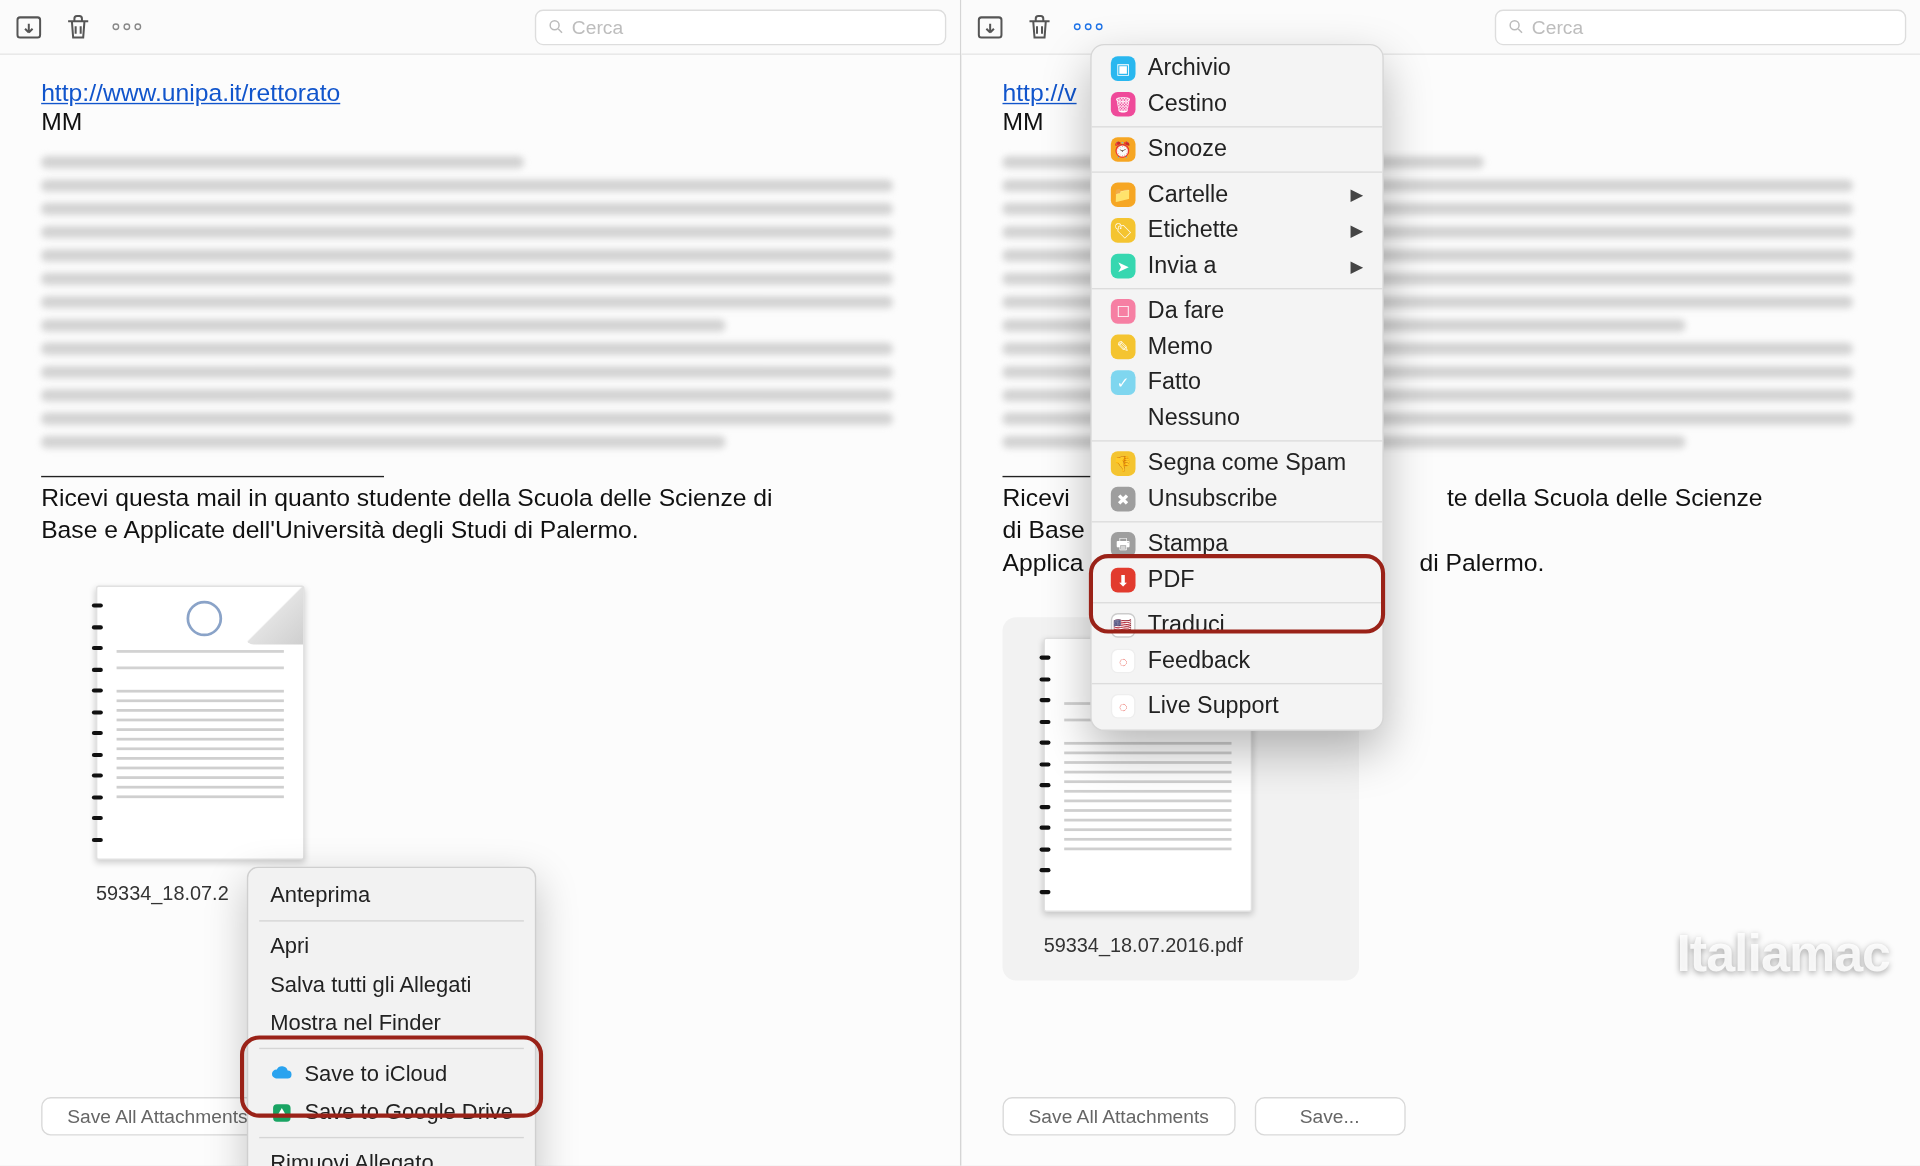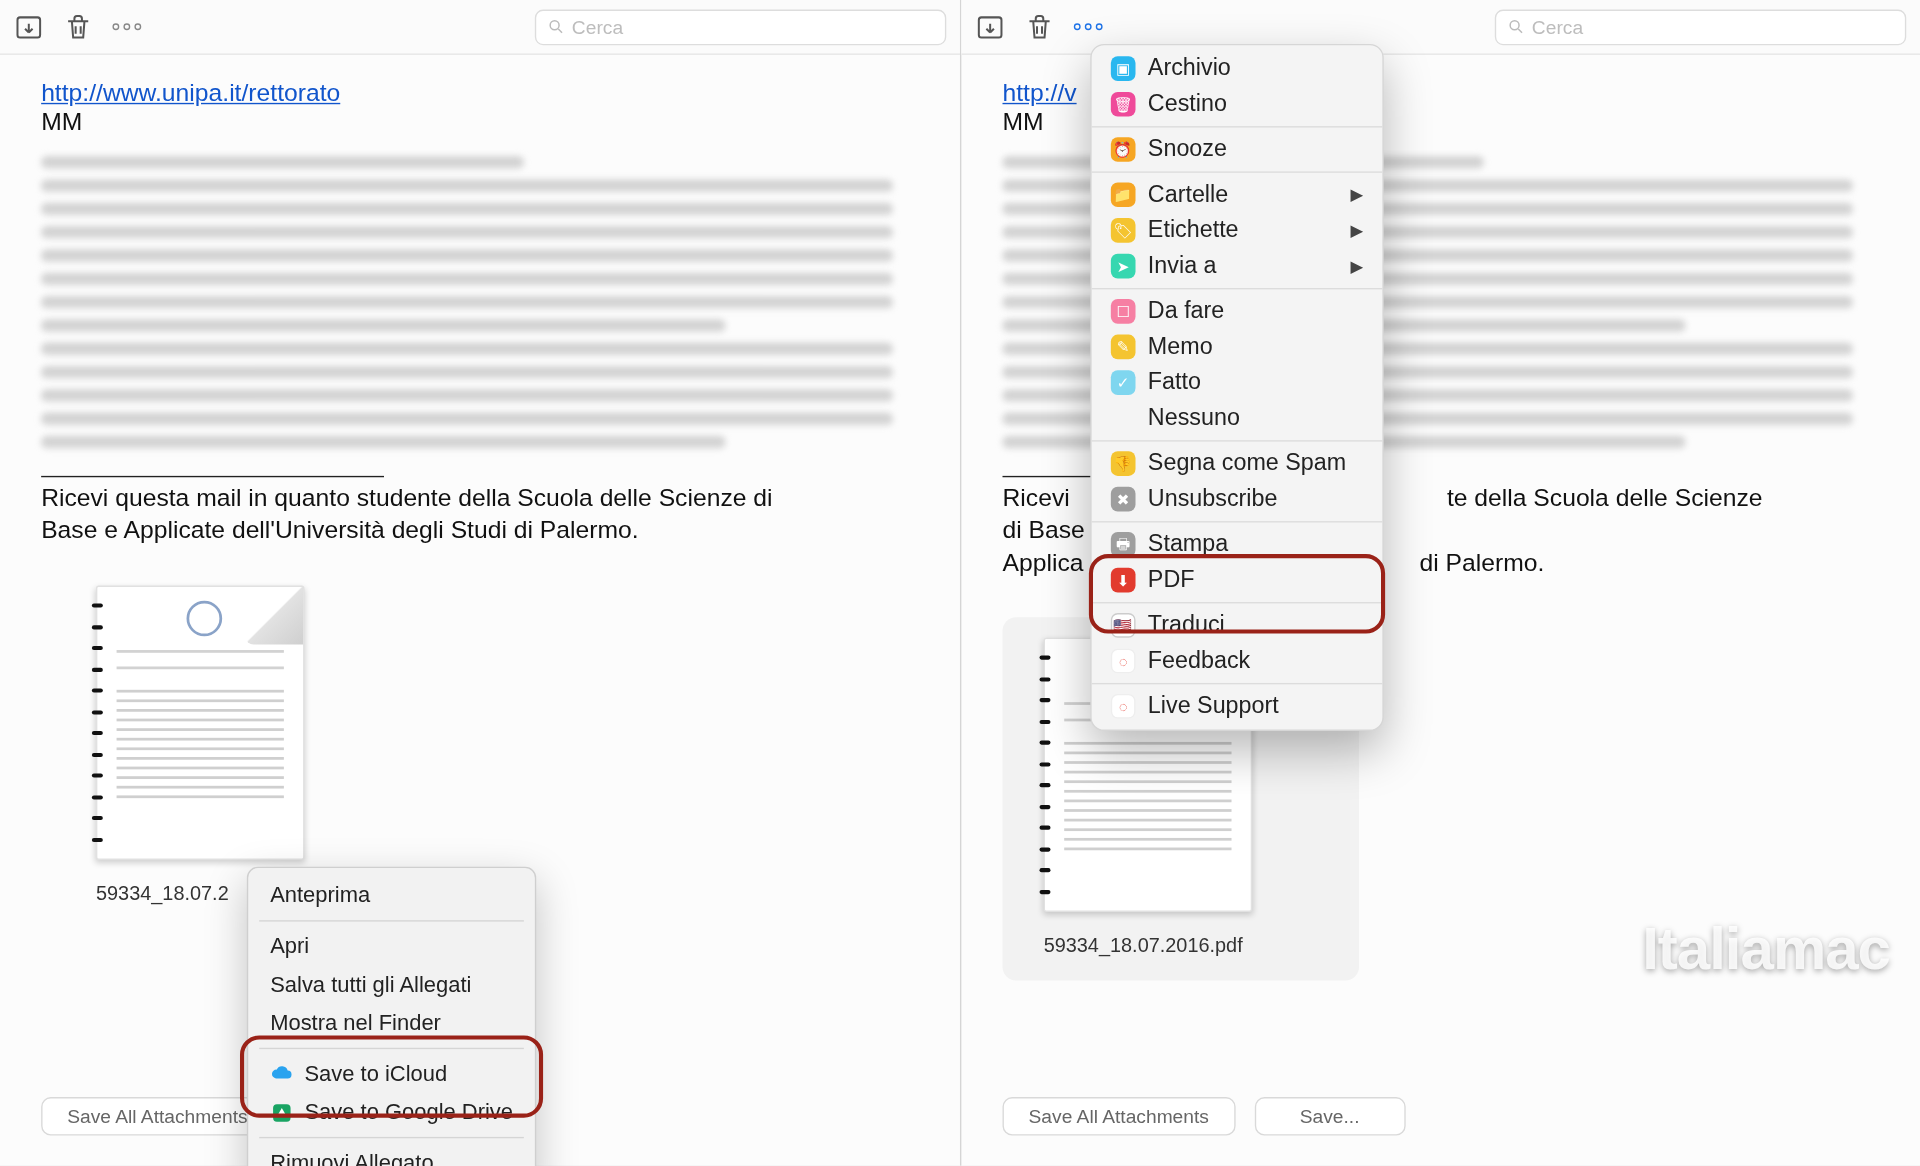--- a/index.html
+++ b/index.html
@@ -55,21 +55,21 @@
   .ctx .ico{ width:17px; height:17px; display:inline-flex; align-items:center; justify-content:center;}
   .ring-red{ position:absolute; border:3px solid #9a2218; border-radius:14px; pointer-events:none;}
 
   
   .dd{ position:absolute; left:94px; top:32px; width:214px; background:#f4f4f4; border:1px solid #d6d6d6; border-radius:10px; box-shadow:0 14px 34px rgba(0,0,0,.28); padding:4px 0;}
   .dd .grp-sep{ height:1px; background:#dcdcdc; margin:3px 0;}
   .dd .row{ display:flex; align-items:center; gap:9px; padding:3px 14px; font-size:17px; color:#222;}
   .dd .sub{ margin-left:auto; color:#444; font-size:12px;}
   .badge{ width:18px; height:18px; border-radius:5px; display:flex; align-items:center; justify-content:center; font-size:11px; color:#fff;}
 
-  .watermark{ position:absolute; right:30px; bottom:15px; font-size:60px; font-weight:700; color:rgba(255,255,255,.85); text-shadow:0 2px 6px rgba(0,0,0,.35); letter-spacing:-1px;}
+  .watermark{ position:absolute; right:30px; bottom:15px; font-size:52px; font-weight:700; color:rgba(255,255,255,.85); text-shadow:0 2px 6px rgba(0,0,0,.35); letter-spacing:-1px;}
 </style>
 </head>
 <body>
 
 <div class="stage">
 <div class="scaled">
 <div class="panes">
 
 <div class="pane">
   <div class="toolbar">

